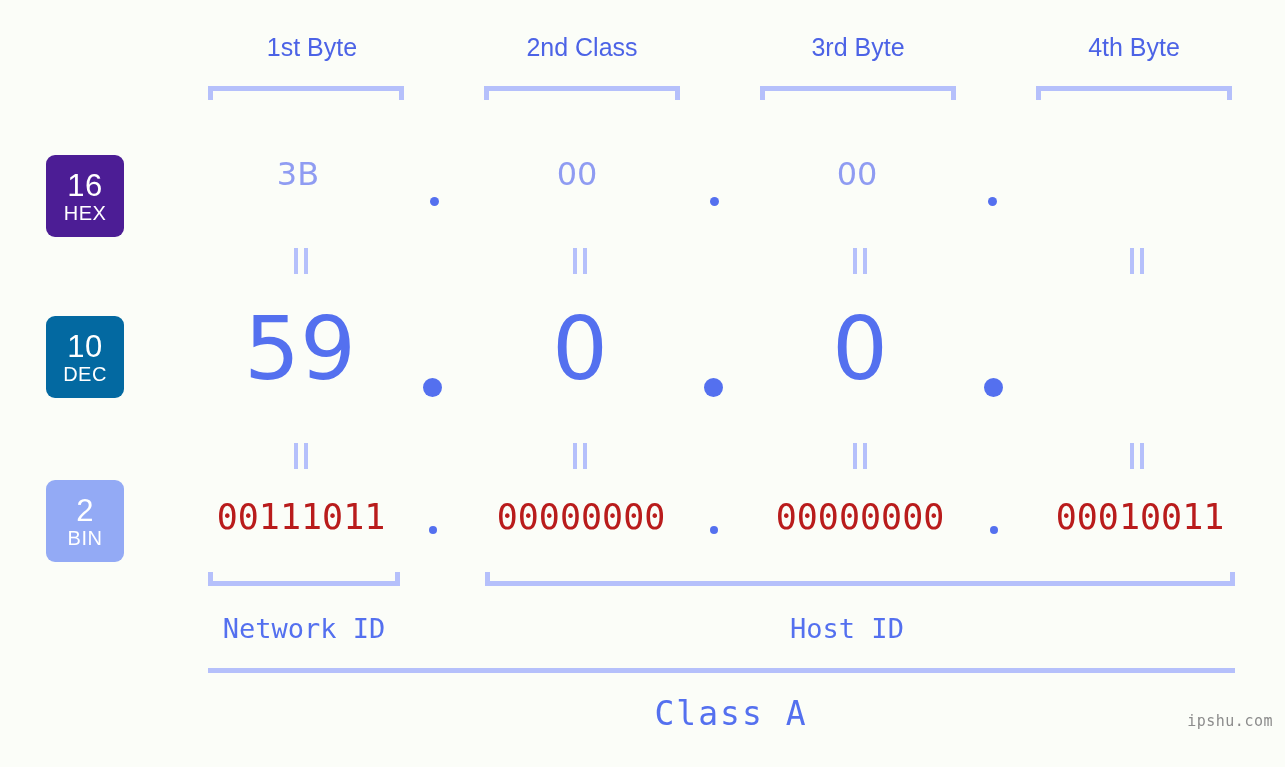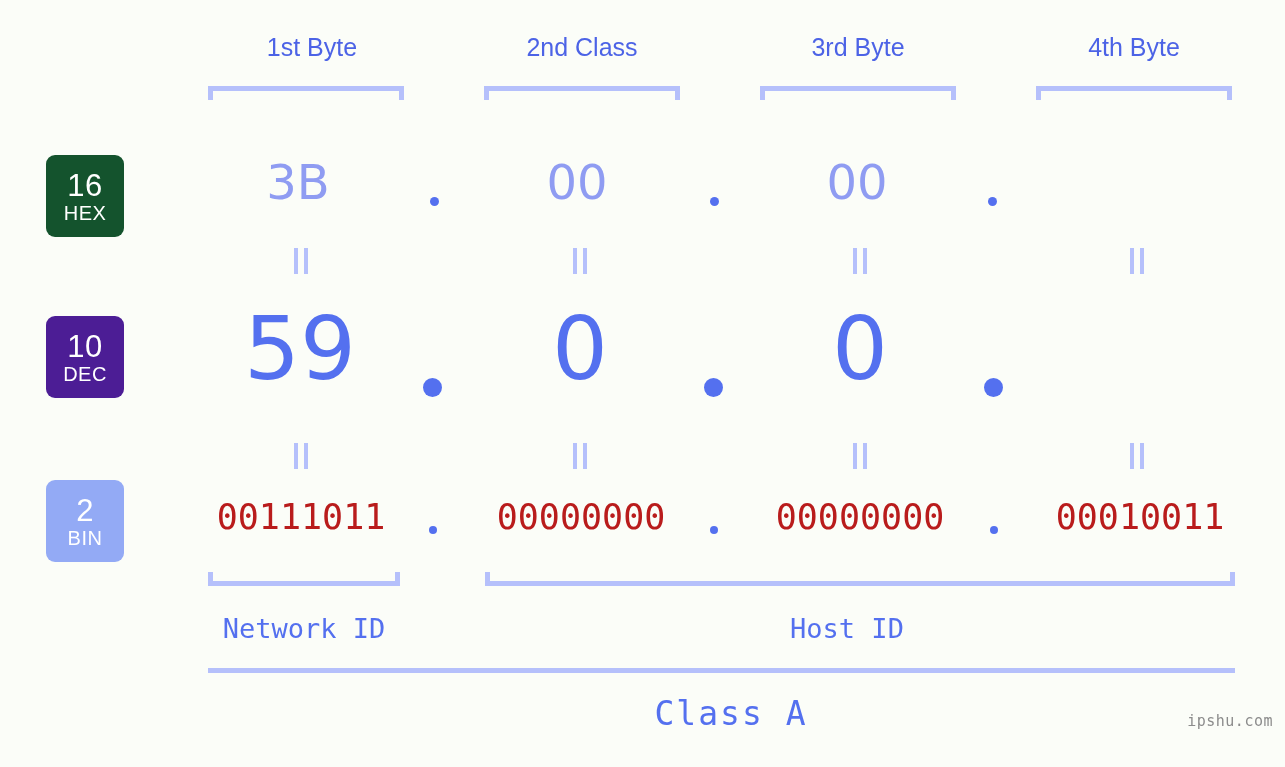--- a/index.html
+++ b/index.html
@@ -93,21 +93,21 @@
   
   .cell {
     position: absolute;
     text-align: center;
     white-space: nowrap;
     font-variant-numeric: slashed-zero;
   }
 
   .hex-val {
     font-family: "DejaVu Sans", sans-serif;
-    font-size: 48px;
+    font-size: 32px;
     color: #8f9cf2;
     top: 158px;
     width: 240px;
     line-height: 1;
   }
 
   .dec-val {
     font-family: "DejaVu Sans", sans-serif;
     font-size: 88px;
     color: #5470ef;
@@ -191,25 +191,25 @@
   <div class="byte-label" style="left:192px;">1st Byte</div>
   <div class="byte-label" style="left:462px;">2nd Class</div>
   <div class="byte-label" style="left:738px;">3rd Byte</div>
   <div class="byte-label" style="left:1014px;">4th Byte</div>
 
   <div class="top-bracket" style="left:208px; width:196px;"></div>
   <div class="top-bracket" style="left:484px; width:196px;"></div>
   <div class="top-bracket" style="left:760px; width:196px;"></div>
   <div class="top-bracket" style="left:1036px; width:196px;"></div>
 
-  <div class="badge" style="top: 155px; background: #14532d;">
+  <div class="badge" style="top: 155px; background: #4c1d95;">
     <span class="num">16</span>
     <span class="abbr">HEX</span>
   </div>
-  <div class="badge" style="top: 316px; background: #4c1d95;">
+  <div class="badge" style="top: 316px; background: #0369a1;">
     <span class="num">10</span>
     <span class="abbr">DEC</span>
   </div>
   <div class="badge" style="top: 480px; background: rgb(147, 170, 245);">
     <span class="num">2</span>
     <span class="abbr">BIN</span>
   </div>
 
   <div class="cell hex-val" style="left:178px;">3B</div>
   <div class="cell hex-val" style="left:457px;">00</div>

